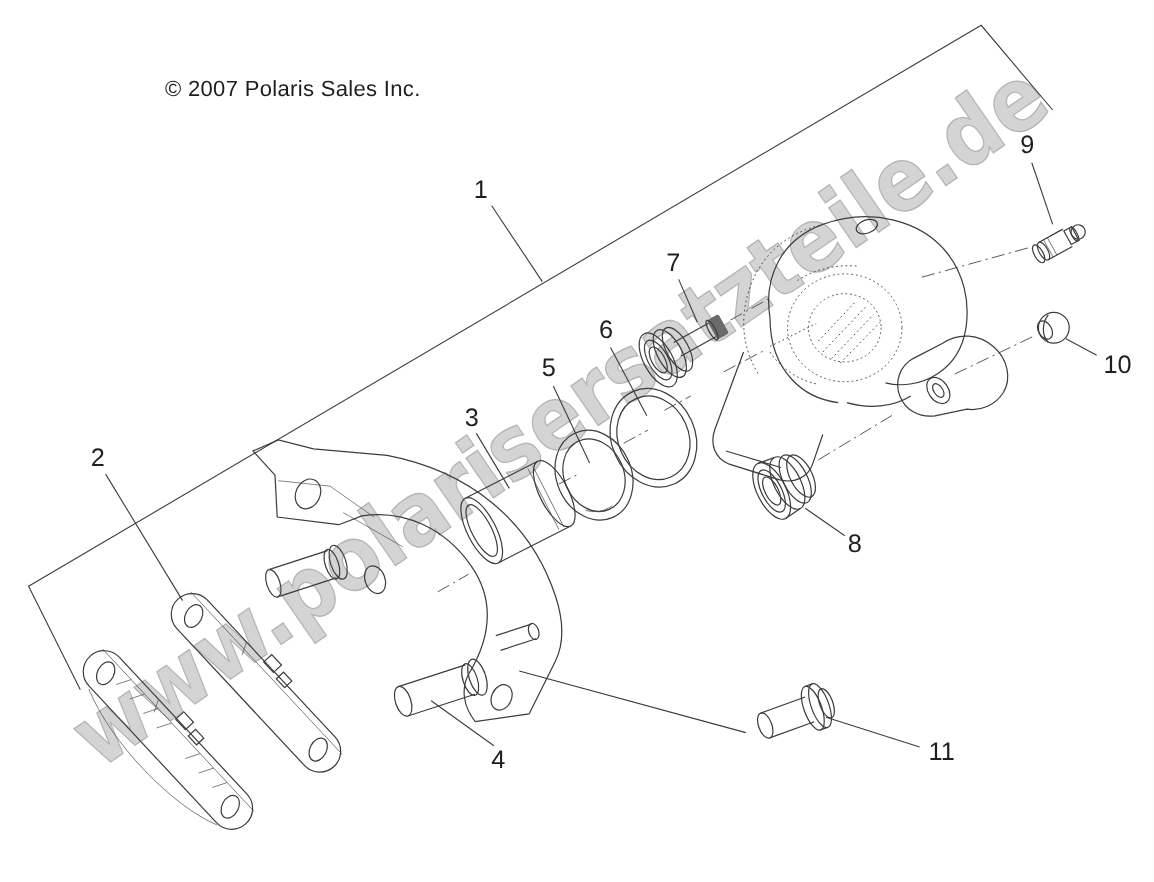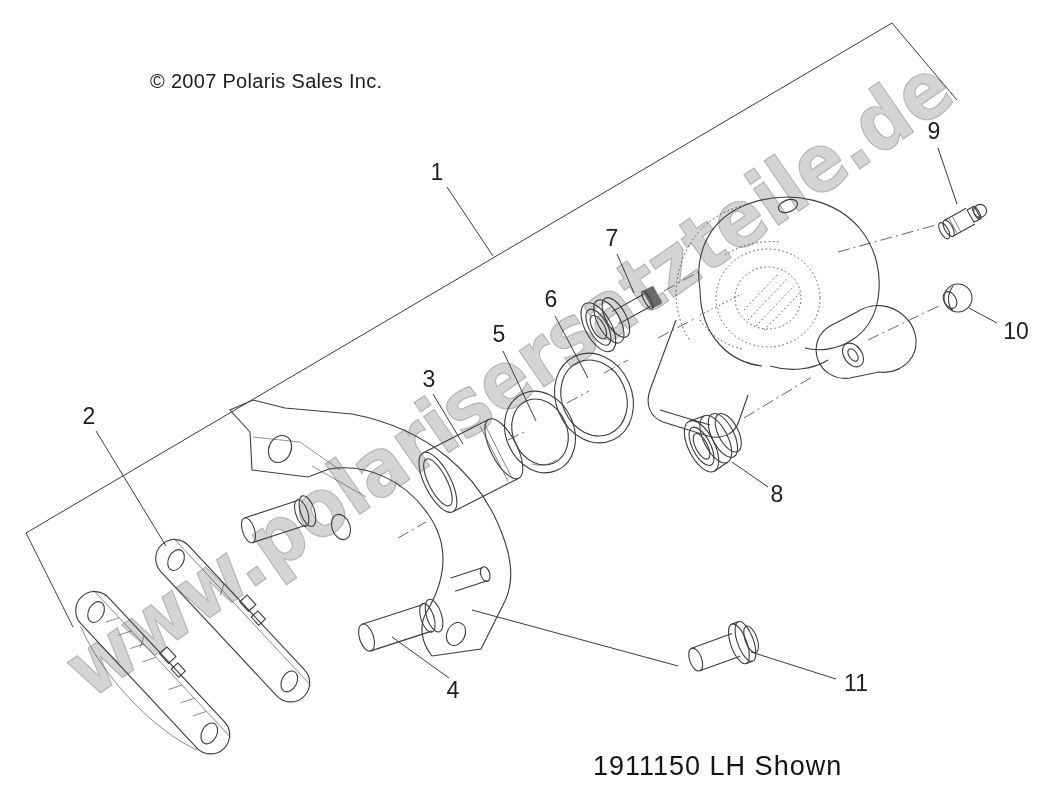--- a/index.html
+++ b/index.html
@@ -234,15 +234,14 @@
       <text class="plbl" x="551" y="307">6</text>
       <text class="plbl" x="612" y="246">7</text>
       <text class="plbl" x="777" y="502">8</text>
       <text class="plbl" x="934" y="139">9</text>
       <text class="plbl" x="1016" y="339">10</text>
       <text class="plbl" x="856" y="691">11</text>
     </g>
 
   </svg>
 
-  <div class="caption">1911150 LH Shown</div>
 
 </div>
 
 </body></html>

